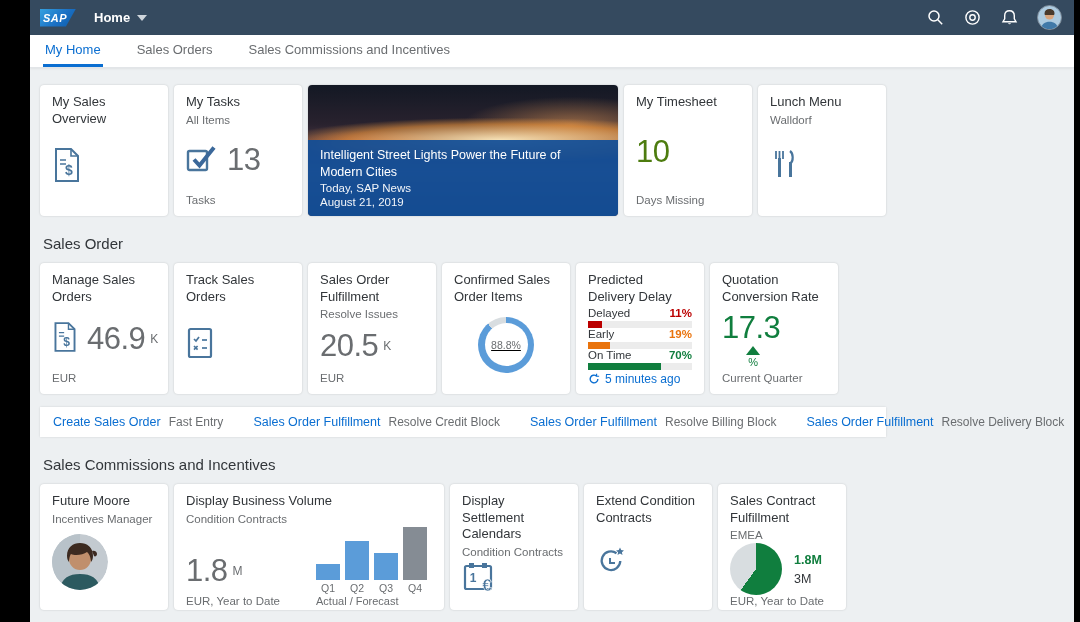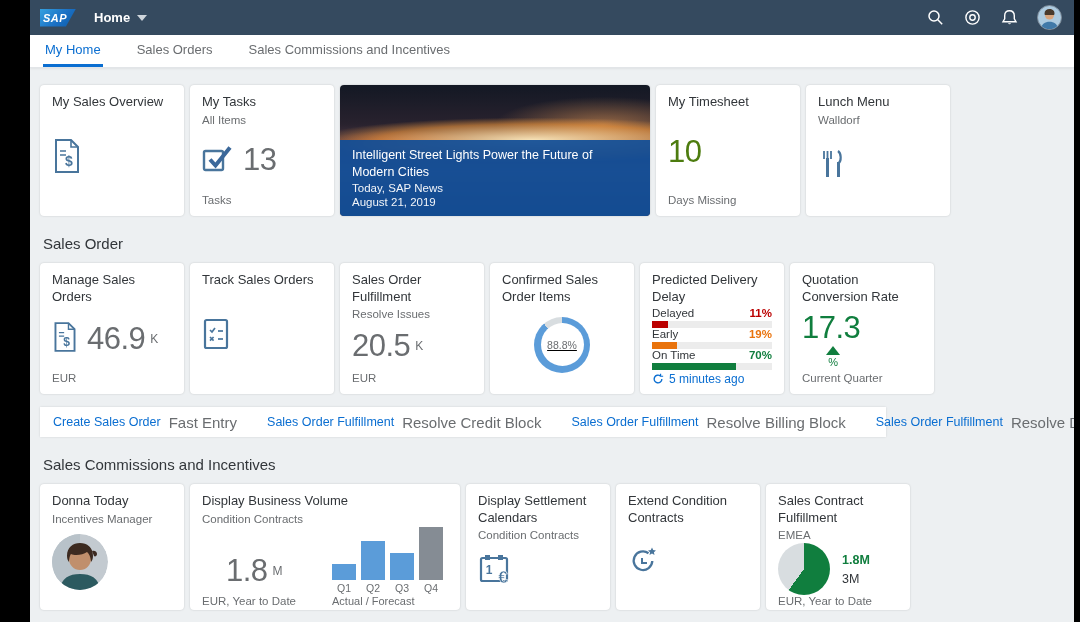--- a/index.html
+++ b/index.html
@@ -19,21 +19,21 @@
   
   .tabbar { height:33px; background:#fff; border-bottom:1px solid #e2e5e8; box-shadow:0 1px 2px rgba(0,0,0,.06); display:flex; align-items:stretch; padding-left:13px; gap:32px; flex:0 0 auto; z-index:2; }
   .tab { display:flex; align-items:center; font-size:13px; color:#6a6d70; cursor:pointer; border-bottom:3px solid transparent; padding:0 2px; }
   .tab.active { color:#0a6ed1; border-bottom-color:#0a6ed1; }
 
   
   .content { flex:1; padding:17px 10px 0 10px; overflow:hidden; }
   .tile-row { display:flex; gap:6px; margin-bottom:0; }
   .section-header { font-size:15px; color:#32363a; margin:19px 0 11px 3px; }
 
-  .tile { background:#fff; border-radius:4px; box-shadow:0 0 2px 0 rgba(0,0,0,.18); width:144px; height:131px; padding:9px 12px 10px 12px; display:flex; flex-direction:column; cursor:pointer; }
+  .tile { background:#fff; border-radius:4px; box-shadow:0 0 2px 0 rgba(0,0,0,.18); width:128px; height:131px; padding:9px 12px 10px 12px; display:flex; flex-direction:column; cursor:pointer; }
   .tile.wide { width:270px; }
   .tile.short { height:126px; }
   .t-title { font-size:13px; color:#32363a; line-height:1.28; }
   .t-sub { font-size:11.5px; color:#6a6d70; margin-top:3px; }
   .t-body { flex:1; display:flex; align-items:center; }
   .t-foot { font-size:11.5px; color:#6a6d70; }
   .big-num { font-size:31px; color:#6a6d70; letter-spacing:-.5px; }
   .big-num.red { color:#4d7c0f; }
   .big-num.green { color:#107e3e; }
   .unit { font-size:12px; color:#6a6d70; margin-left:3px; }
@@ -87,21 +87,21 @@
   .pie-row { display:flex; align-items:center; gap:12px; }
   .pie { width:52px; height:52px; border-radius:50%; }
   .pie-vals { font-size:12.5px; }
   .pie-actual { color:#107e3e; font-weight:bold; }
   .pie-target { color:#32363a; margin-top:5px; }
 
   
   .link-strip { background:#fff; height:30px; width:846px; margin-top:13px; display:flex; align-items:center; padding-left:13px; gap:30px; box-shadow:0 0 2px rgba(0,0,0,.12); }
   .link-group { display:flex; align-items:center; gap:8px; white-space:nowrap; }
   .link-blue { color:#0a6ed1; font-size:12.5px; cursor:pointer; }
-  .link-gray { color:#6a6d70; font-size:15px; }
+  .link-gray { color:#6a6d70; font-size:12px; }
 
   .avatar-lg { width:56px; height:56px; border-radius:50%; overflow:hidden; }
 </style>
 </head>
 <body>
 
 <div class="app">
 
   <div class="shell">
     <div class="sap-logo">
@@ -356,21 +356,21 @@
         <span class="link-blue">Sales Order Fulfillment</span>
         <span class="link-gray">Resolve Delivery Block</span>
       </div>
     </div>
 
     <div class="section-header">Sales Commissions and Incentives</div>
 
     <div class="tile-row">
 
       <div class="tile short">
-        <div class="t-title">Donna Today</div>
+        <div class="t-title">Future Moore</div>
         <div class="t-sub">Incentives Manager</div>
         <div class="t-body">
           <div class="avatar-lg">
             <svg width="56" height="56" viewBox="0 0 56 56">
                 <circle cx="28" cy="28" r="28" fill="#c3cad0"></circle>
                 <rect x="0" y="0" width="28" height="56" fill="#b8c2c9"></rect>
                 <path d="M8 56c1-12 9-16 20-16s19 4 20 16z" fill="#2c5a60"></path>
                 <circle cx="28" cy="25" r="11" fill="#c08f6c"></circle>
                 <path d="M15 22c0-9 6-13 13-13s13 4 13 13c0 3-1 5-2 6 0-2-1-8-4-10-4 3-12 4-16 2-1 1-2 5-2 8-1-1-2-3-2-6z" fill="#3c2a20"></path>
                 <path d="M40 17c3-1 5 1 5 3s-2 3-3 2z" fill="#3c2a20"></path>
@@ -378,21 +378,21 @@
           </div>
         </div>
         <div class="t-foot"></div>
       </div>
 
       <div class="tile wide short">
         <div class="t-title">Display Business Volume</div>
         <div class="t-sub">Condition Contracts</div>
         <div class="bv-body">
           <div class="bv-left">
-            <div class="num-row" style="margin-bottom:6px;margin-left:24px;">
+            <div class="num-row" style="margin-bottom:6px;">
               <span class="big-num">1.8</span>
               <span class="unit" style="margin-left:-4px;">M</span>
             </div>
             <div class="t-foot">EUR, Year to Date</div>
           </div>
           <div class="bv-chart">
             <div class="cols">
               <div class="col" style="height: 16px; background: rgb(91, 156, 217);"></div>
               <div class="col" style="height: 39px; background: rgb(91, 156, 217);"></div>
               <div class="col" style="height: 27px; background: rgb(91, 156, 217);"></div>

